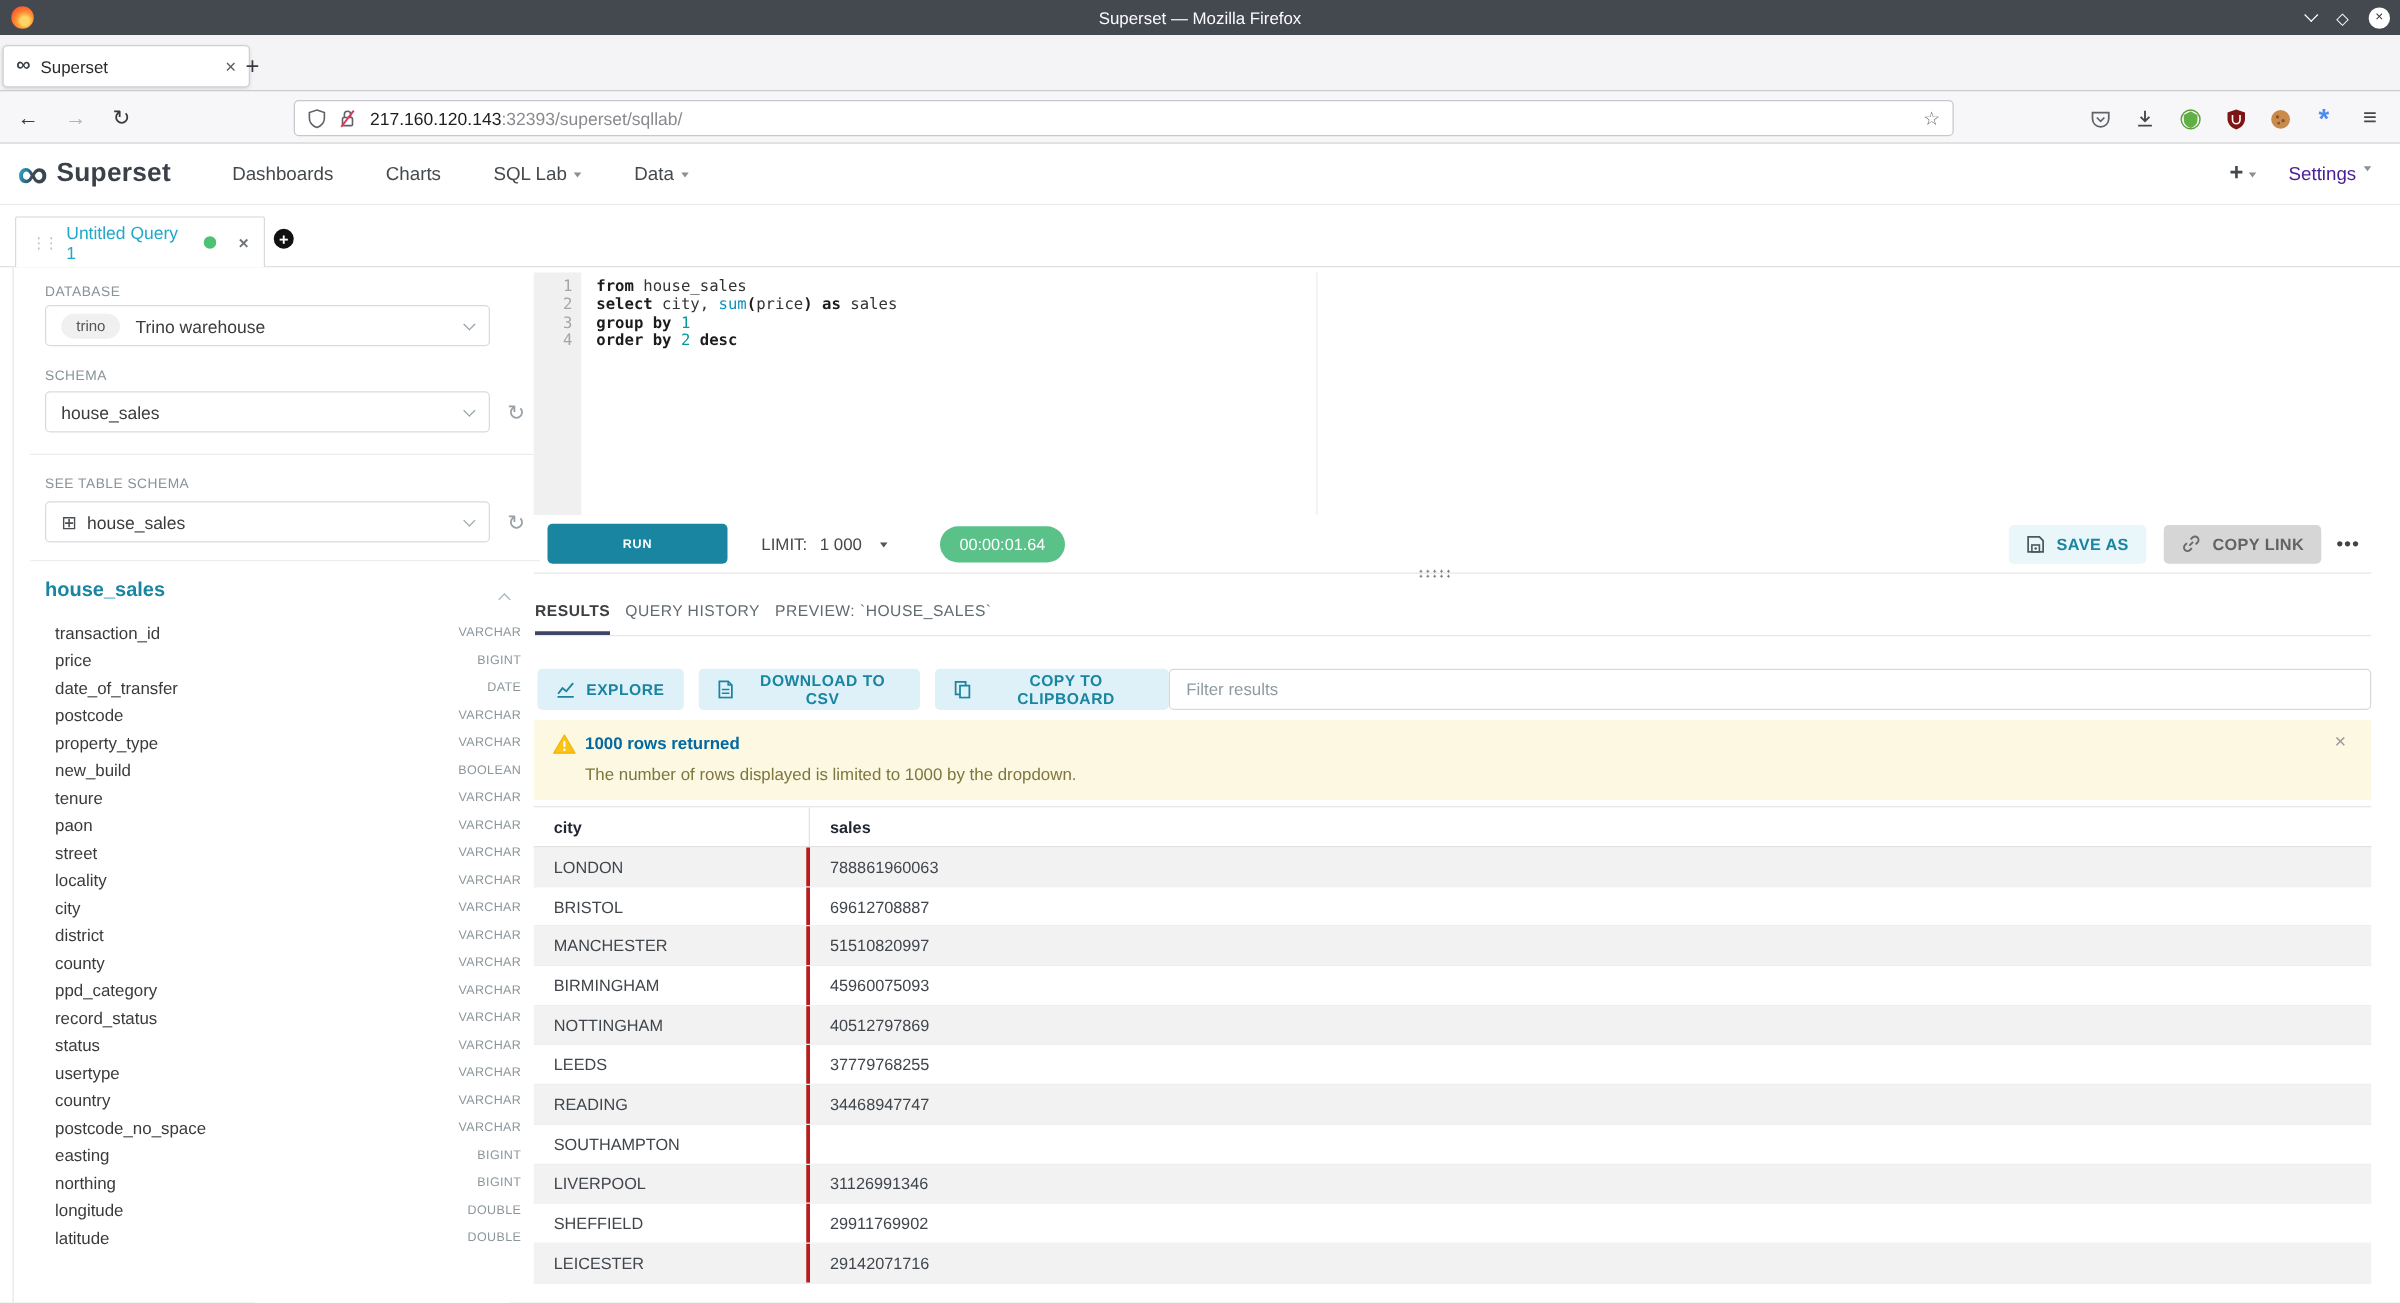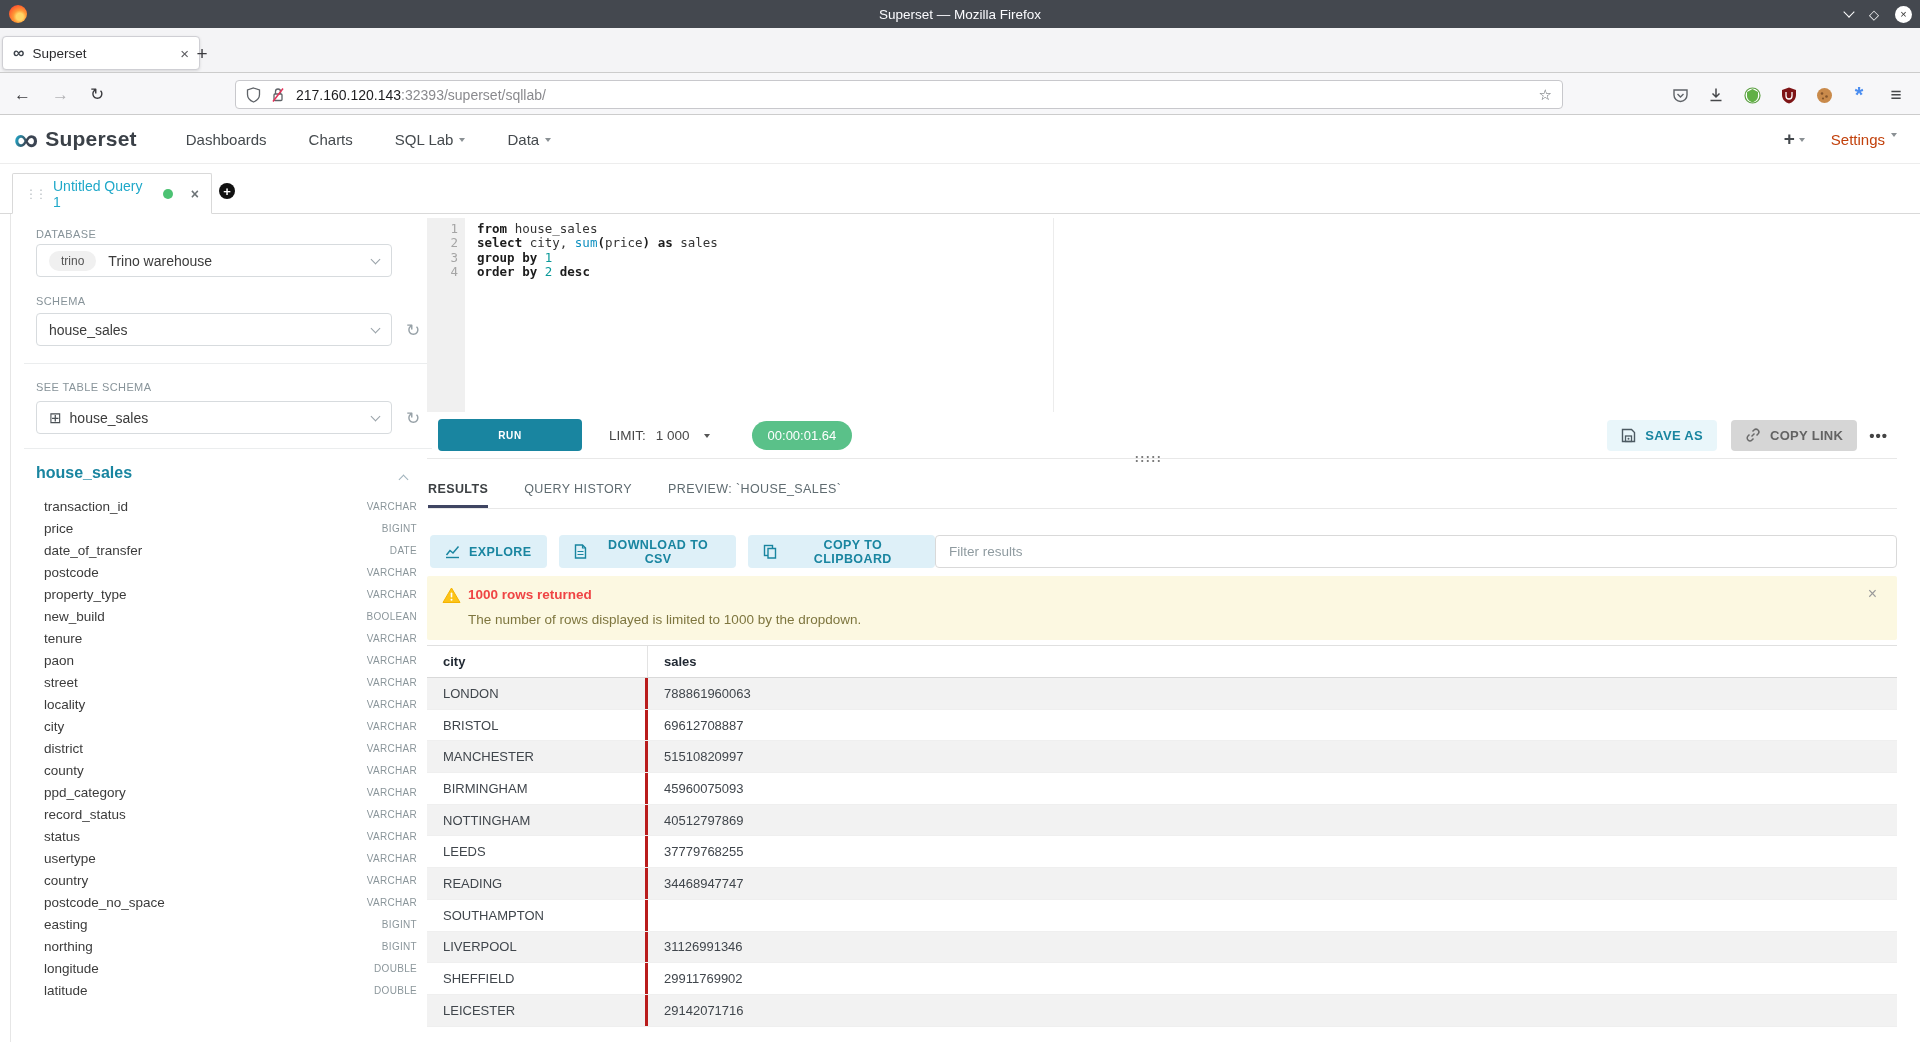--- a/index.html
+++ b/index.html
@@ -37,21 +37,21 @@
   
   .navbar { position:absolute; left:0; top:115px; width:1920px; height:49px; background:#fff; border-bottom:1px solid #ededed; display:flex; align-items:center; }
   .brand { display:flex; align-items:center; margin-left:14px; cursor:pointer; }
   .brand-inf { font-size:34px; font-weight:bold; line-height:30px; background:linear-gradient(110deg,#20a7c9 18%,#3b4452 55%); -webkit-background-clip:text; background-clip:text; color:transparent; margin-right:7px; }
   .brand-name { font-size:21px; font-weight:bold; color:#3b4148; letter-spacing:.2px; }
   .nav-items { display:flex; align-items:center; margin-left:28px; gap:0; }
   .nav-item { font-size:15px; color:#44494d; padding:0 21px; cursor:pointer; display:flex; align-items:center; gap:6px; }
   .caret { width:0; height:0; border-left:3.5px solid transparent; border-right:3.5px solid transparent; border-top:4.5px solid #8a9094; margin-top:2px; }
   .navbar-right { margin-left:auto; display:flex; align-items:center; margin-right:23px; gap:26px; }
   .nav-plus { font-size:19px; font-weight:bold; color:#44494d; display:flex; align-items:center; gap:4px; cursor:pointer; }
-  .nav-settings { font-size:15px; color:#c2410c; display:flex; align-items:flex-start; gap:6px; cursor:pointer; }
+  .nav-settings { font-size:15px; color:#4c1d95; display:flex; align-items:flex-start; gap:6px; cursor:pointer; }
 
   
   .querytabs { position:absolute; left:0; top:164px; width:1920px; height:50px; background:#fff; border-bottom:1px solid #d9d9d9; }
   .qtab { position:absolute; left:12px; top:9px; height:41px; width:200px; background:#fff; border:1px solid #d9d9d9; border-bottom:1px solid #fff; border-radius:2px 2px 0 0; display:flex; align-items:center; padding:0 12px; cursor:pointer; z-index:2; margin-bottom:-1px; }
   .qtab-drag { color:#b8bec2; font-size:12px; letter-spacing:-2px; margin-right:8px; cursor:grab; }
   .qtab-title { color:#1fa8c9; font-size:14px; }
   .qtab-dot { width:10px; height:10px; border-radius:50%; background:#4cc273; margin-left:10px; }
   .qtab-close { color:#6e7478; font-size:14px; font-weight:bold; margin-left:18px; cursor:pointer; }
   .qtab-add { position:absolute; left:219px; top:19px; width:16px; height:16px; border-radius:50%; background:#111; color:#fff; font-size:13px; font-weight:bold; display:flex; align-items:center; justify-content:center; cursor:pointer; }
 
@@ -97,33 +97,33 @@
   .limit-value { font-size:13.5px; color:#484848; margin-left:10px; }
   .limit-caret { margin-left:14px; border-top-color:#555; }
   .timer-pill { margin-left:42px; height:29px; padding:0 16px; background:#5ac189; border-radius:15px; color:#fff; font-size:13px; display:flex; align-items:center; }
   .save-btn { margin-left:auto; height:31px; padding:0 14px; background:#e9f6fa; border:none; border-radius:4px; color:#1985a0; font-size:13px; font-weight:bold; letter-spacing:.3px; display:flex; align-items:center; gap:9px; cursor:pointer; font-family:inherit; }
   .copylink-btn { margin-left:14px; height:31px; padding:0 14px; background:#d6d6d6; border:none; border-radius:4px; color:#636363; font-size:13px; font-weight:bold; letter-spacing:.3px; display:flex; align-items:center; gap:9px; cursor:pointer; font-family:inherit; }
   .more-dots { margin-left:12px; margin-right:9px; font-size:15px; font-weight:bold; color:#444; letter-spacing:1px; cursor:pointer; }
 
   .split-line { position:absolute; left:0; top:244px; width:1470px; height:1px; background:#e8e8e8; }
   .grip { position:absolute; left:707px; top:241px; width:26px; height:8px; background-image:radial-gradient(#7c7c7c 1.1px, transparent 1.3px); background-size:5.5px 4px; cursor:row-resize; }
 
-  .rtabs { position:absolute; left:1px; top:256px; width:1469px; height:39px; border-bottom:1px solid #e8e8e8; display:flex; align-items:center; gap:36px; }
+  .rtabs { position:absolute; left:1px; top:256px; width:1469px; height:39px; border-bottom:1px solid #e8e8e8; display:flex; align-items:center; gap:12px; }
   .rtab { font-size:12.5px; letter-spacing:.4px; color:#5f6b70; cursor:pointer; position:relative; height:100%; display:flex; align-items:center; }
   .rtab.active { color:#3c4043; font-weight:bold; }
   .rtab.active::after { content:""; position:absolute; left:0; right:0; bottom:0; height:3px; background:#3f4562; }
 
   .actions { position:absolute; left:3px; top:321px; width:1467px; height:33px; display:flex; align-items:center; }
   .act-btn { height:33px; padding:12px 15px; background:#def0f8; border:none; border-radius:4px; color:#1985a0; font-size:12.5px; font-weight:bold; letter-spacing:.4px; display:flex; align-items:center; gap:9px; cursor:pointer; font-family:inherit; }
   .act-btn + .act-btn { margin-left:12px; }
   .filter-input { margin-left:auto; width:998px; height:33px; border:1px solid #d9d9d9; border-radius:4px; padding:0 13px; font-size:13.5px; color:#333; font-family:inherit; }
   .filter-input::placeholder { color:#8f9ba0; }
 
   .alert { position:absolute; left:0; top:362px; width:1470px; height:64px; background:#fcf8e1; border-radius:2px; }
-  .alert-title { position:absolute; left:41px; top:11px; font-size:13.5px; font-weight:bold; color:#ef4444; }
+  .alert-title { position:absolute; left:41px; top:11px; font-size:13.5px; font-weight:bold; color:#0369a1; }
   .alert-body { position:absolute; left:41px; top:36px; font-size:13.5px; color:#7e763f; }
   .alert-close { position:absolute; right:20px; top:9px; font-size:16px; color:#9a9a9a; cursor:pointer; }
   .warn-tri { position:absolute; left:15px; top:11px; }
 
   .rtable { position:absolute; left:0; top:431px; width:1470px; border-top:1px solid #e0e0e0; }
   .thead { display:flex; height:32px; background:#fff; border-bottom:1px solid #d9d9d9; }
   .th { font-size:13px; font-weight:bold; color:#1f2731; display:flex; align-items:center; padding-left:16px; cursor:pointer; }
   .trow { display:flex; height:31.7px; border-bottom:1px solid #efefef; background:#fff; }
   .trow.shade { background:#f2f2f2; }
   .tcell { font-size:13px; color:#40464c; display:flex; align-items:center; padding-left:16px; }

